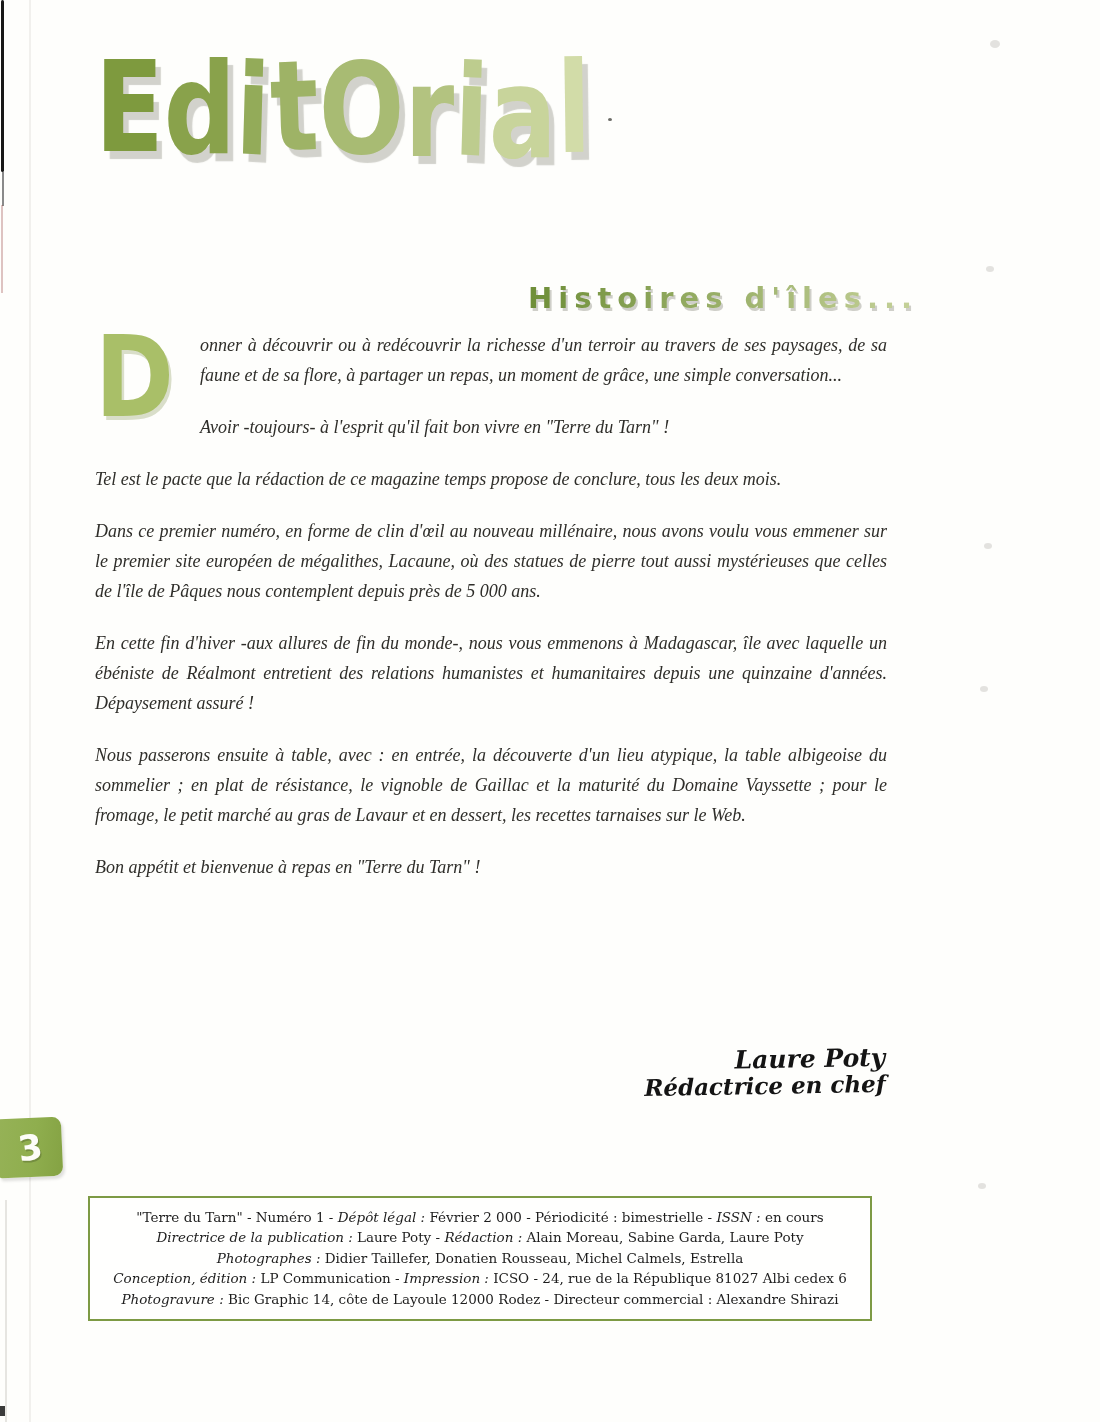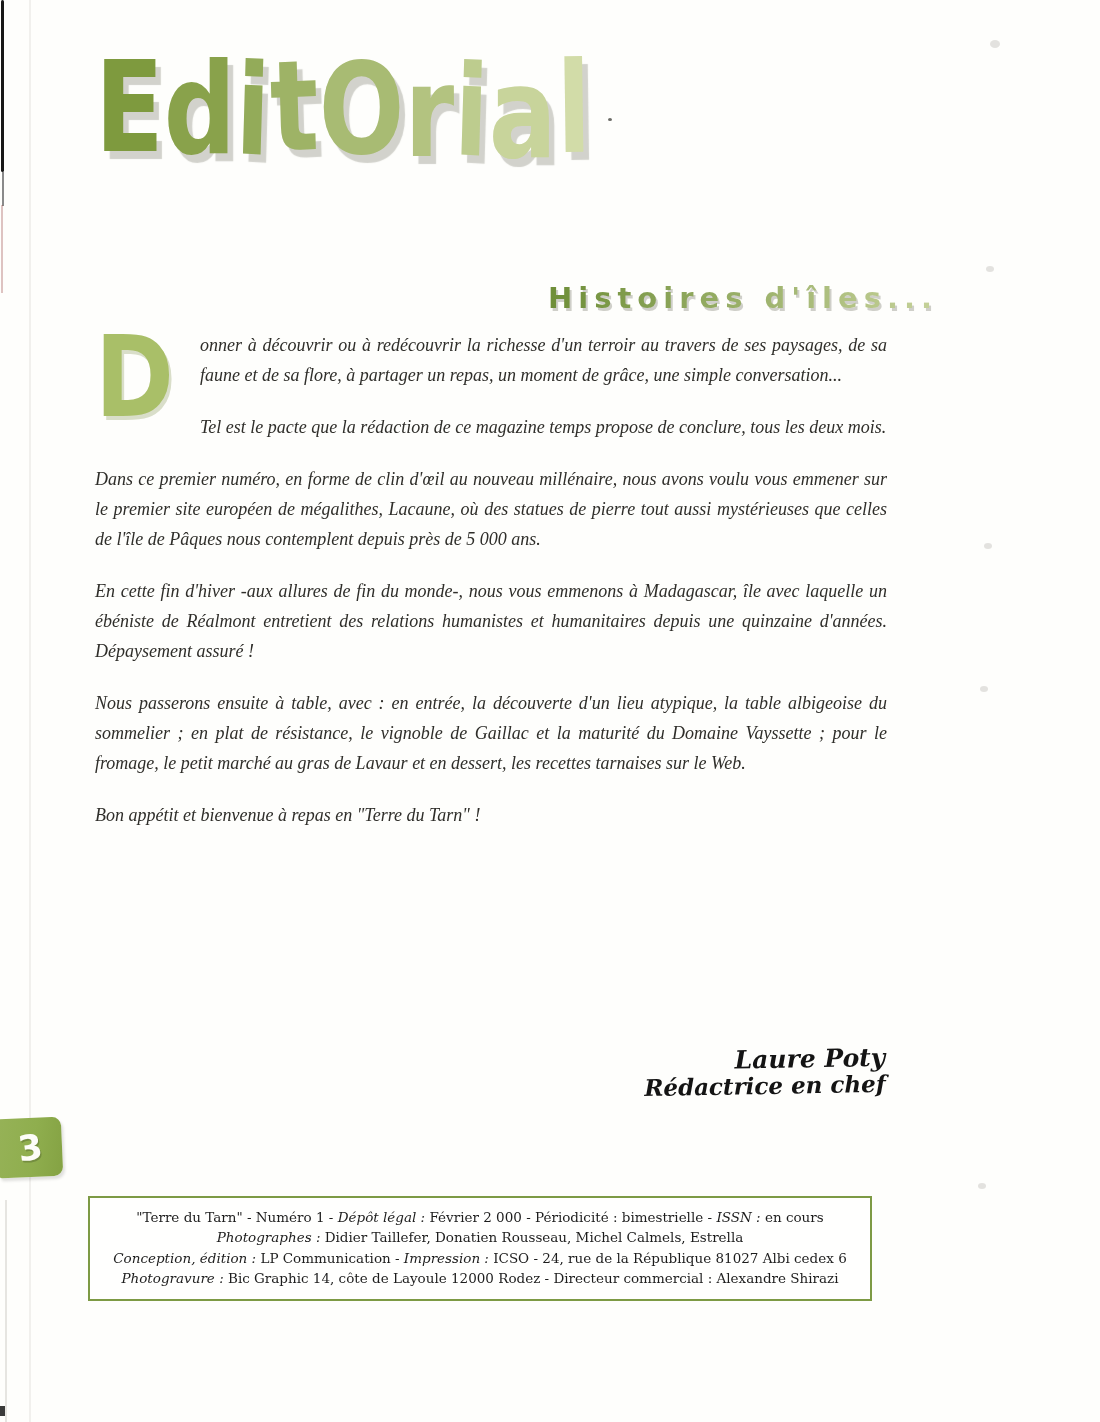--- a/index.html
+++ b/index.html
@@ -32,21 +32,21 @@
   .t-letter:nth-child(3){transform:translateY(3px) rotate(2deg);}
   .t-letter:nth-child(4){transform:translateY(-1px) rotate(-2deg);}
   .t-letter:nth-child(5){transform:translateY(2px);}
   .t-letter:nth-child(6){transform:translateY(5px);}
   .t-letter:nth-child(7){transform:translateY(4px) rotate(2deg);}
   .t-letter:nth-child(8){transform:translateY(6px);}
   .t-letter:nth-child(9){transform:translateY(1px) rotate(-1deg);}
   .ink-dot{position:absolute;left:608px;top:118px;width:4px;height:3px;background:#6b6b66;border-radius:50%;}
   
   .subtitle{
-    position:absolute;left:548px;top:281px;
+    position:absolute;left:528px;top:281px;
     font-family:"DejaVu Sans",sans-serif;font-weight:bold;font-size:29px;letter-spacing:6px;white-space:nowrap;
     background:linear-gradient(90deg,var(--c-sub-a),var(--c-sub-b));
     -webkit-background-clip:text;background-clip:text;color:transparent;
     filter:drop-shadow(2px 3px 0 rgba(195,195,188,.8));
   }
   
   .bodycol{
     position:absolute;left:95px;top:330px;width:792px;
     font-style:italic;font-size:18px;line-height:30px;color:var(--c-text);
     text-align:justify;
@@ -106,36 +106,38 @@
 </div>
 
 <div class="title"><span class="t-letter" style="color: rgb(126, 154, 62);">E</span><span class="t-letter" style="color: rgb(137, 162, 75);">d</span><span class="t-letter" style="color: rgb(147, 171, 89);">i</span><span class="t-letter" style="color: rgb(158, 179, 102);">t</span><span class="t-letter" style="color: rgb(168, 187, 115);">O</span><span class="t-letter" style="color: rgb(179, 195, 128);">r</span><span class="t-letter" style="color: rgb(189, 204, 142);">i</span><span class="t-letter" style="color: rgb(200, 212, 155);">a</span><span class="t-letter" style="color: rgb(210, 220, 168);">l</span></div>
 
 <div class="subtitle">Histoires d'îles...</div>
 
 <div class="bodycol">
   <p class="para">
     <span class="dropcap">D</span><span>onner à découvrir ou à redécouvrir la richesse d'un terroir au travers de ses paysages, de sa faune et de sa flore, à partager un repas, un moment de grâce, une simple conversation...</span>
   </p>
+  <p class="para">Avoir -toujours- à l'esprit qu'il fait bon vivre en "Terre du Tarn" !</p>
   <p class="para">Tel est le pacte que la rédaction de ce magazine temps propose de conclure, tous les deux mois.</p>
   <p class="para">Dans ce premier numéro, en forme de clin d'œil au nouveau millénaire, nous avons voulu vous emmener sur le premier site européen de mégalithes, Lacaune, où des statues de pierre tout aussi mystérieuses que celles de l'île de Pâques nous contemplent depuis près de 5 000 ans.</p>
   <p class="para">En cette fin d'hiver -aux allures de fin du monde-, nous vous emmenons à Madagascar, île avec laquelle un ébéniste de Réalmont entretient des relations humanistes et humanitaires depuis une quinzaine d'années. Dépaysement assuré !</p>
   <p class="para">Nous passerons ensuite à table, avec : en entrée, la découverte d'un lieu atypique, la table albigeoise du sommelier ; en plat de résistance, le vignoble de Gaillac et la maturité du Domaine Vayssette ; pour le fromage, le petit marché au gras de Lavaur et en dessert, les recettes tarnaises sur le Web.</p>
   <p class="para">Bon appétit et bienvenue à repas en "Terre du Tarn" !</p>
 </div>
 
 <div class="signature">
   <div class="sig-name">Laure Poty</div>
   <div class="sig-role">Rédactrice en chef</div>
 </div>
 
 <div class="page-tab">
   <span class="page-num">3</span>
 </div>
 
 <div class="footer-box">
   <div>
       <div class="f-line"><span>"Terre du Tarn" - Numéro 1 - </span><em>Dépôt légal :</em><span> Février 2 000 - Périodicité : bimestrielle - </span><em>ISSN :</em><span> en cours</span></div>
+      <div class="f-line"><em>Directrice de la publication :</em><span> Laure Poty - </span><em>Rédaction :</em><span> Alain Moreau, Sabine Garda, Laure Poty</span></div>
       <div class="f-line"><em>Photographes :</em><span> Didier Taillefer, Donatien Rousseau, Michel Calmels, Estrella</span></div>
       <div class="f-line"><em>Conception, édition :</em><span> LP Communication - </span><em>Impression :</em><span> ICSO - 24, rue de la République 81027 Albi cedex 6</span></div>
       <div class="f-line"><em>Photogravure :</em><span> Bic Graphic 14, côte de Layoule 12000 Rodez - Directeur commercial : Alexandre Shirazi</span></div>
     </div>
 </div>
 
 </body></html>

